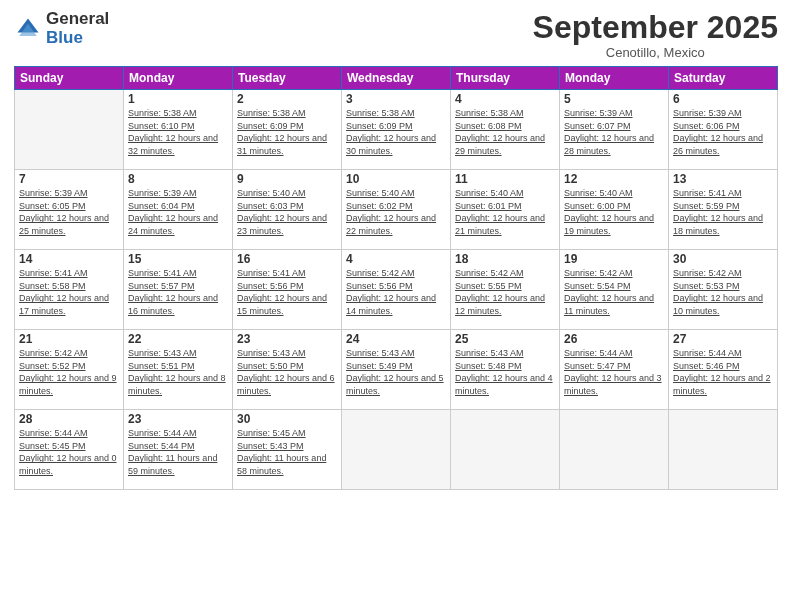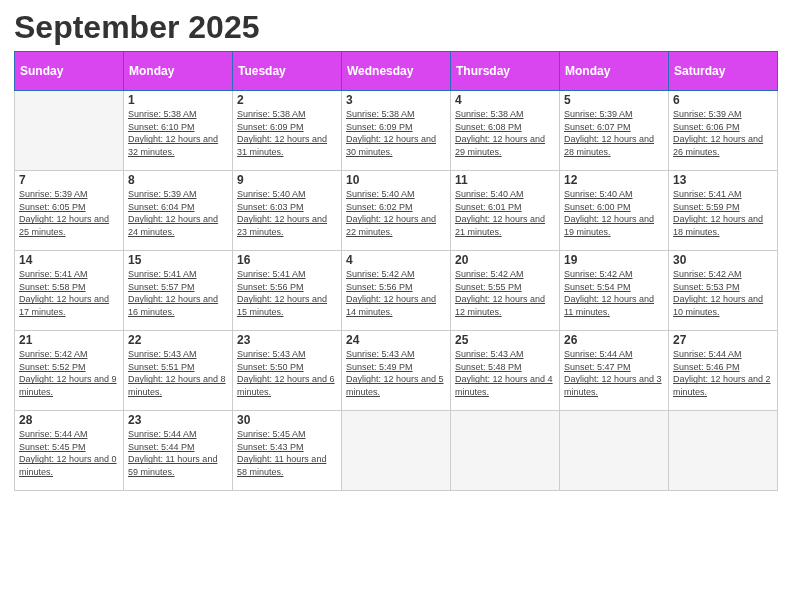--- a/index.html
+++ b/index.html
@@ -58,26 +58,26 @@
     .location {
       font-size: 13px;
       color: #555;
     }
     .calendar {
       width: 100%;
       border-collapse: collapse;
       border: 1px solid #ccc;
     }
     .calendar th {
-      background: #d946ef;
+      background: #a21caf;
       color: #fff;
       font-size: 12px;
       font-weight: bold;
       text-align: left;
-      padding: 12px 5px;
+      padding: 4px 5px;
       border: 1px solid #2a6db5;
     }
     .calendar td {
       vertical-align: top;
       border: 1px solid #ccc;
       padding: 2px 4px;
       width: calc(100% / 7);
       height: 80px;
       font-size: 9.5px;
       color: #333;
@@ -98,22 +98,33 @@
       color: #444;
       line-height: 1.4;
       text-decoration: underline;
     }
   </style>
 </head>
 <body>
 
 <div class="page">
   <div class="header">
+    <div class="logo">
+      <svg class="logo-icon" viewBox="0 0 32 32">
+        <polygon points="16,4 28,20 4,20" fill="#2a6db5"></polygon>
+        <polygon points="16,10 26,24 6,24" fill="#5a9fd4" opacity="0.6"></polygon>
+      </svg>
+      <div class="logo-text">
+        <span class="logo-general">General</span>
+        <span class="logo-blue">Blue</span>
+      </div>
+    </div>
     <div class="title-block">
       <div class="month-title">September 2025</div>
+      <div class="location">Cenotillo, Mexico</div>
     </div>
   </div>
 
   <table class="calendar">
     <thead>
       <tr>
         <th>Sunday</th>
         <th>Monday</th>
         <th>Tuesday</th>
         <th>Wednesday</th>
@@ -225,21 +236,21 @@
 Sunset: 5:56 PM
 Daylight: 12 hours and 15 minutes.</div>
           </td>
           <td>
             <span class="day-number">4</span>
             <div class="day-info" style="white-space: pre-line;">Sunrise: 5:42 AM
 Sunset: 5:56 PM
 Daylight: 12 hours and 14 minutes.</div>
           </td>
           <td>
-            <span class="day-number">20</span>
+            <span class="day-number">18</span>
             <div class="day-info" style="white-space: pre-line;">Sunrise: 5:42 AM
 Sunset: 5:55 PM
 Daylight: 12 hours and 12 minutes.</div>
           </td>
           <td>
             <span class="day-number">19</span>
             <div class="day-info" style="white-space: pre-line;">Sunrise: 5:42 AM
 Sunset: 5:54 PM
 Daylight: 12 hours and 11 minutes.</div>
           </td>

